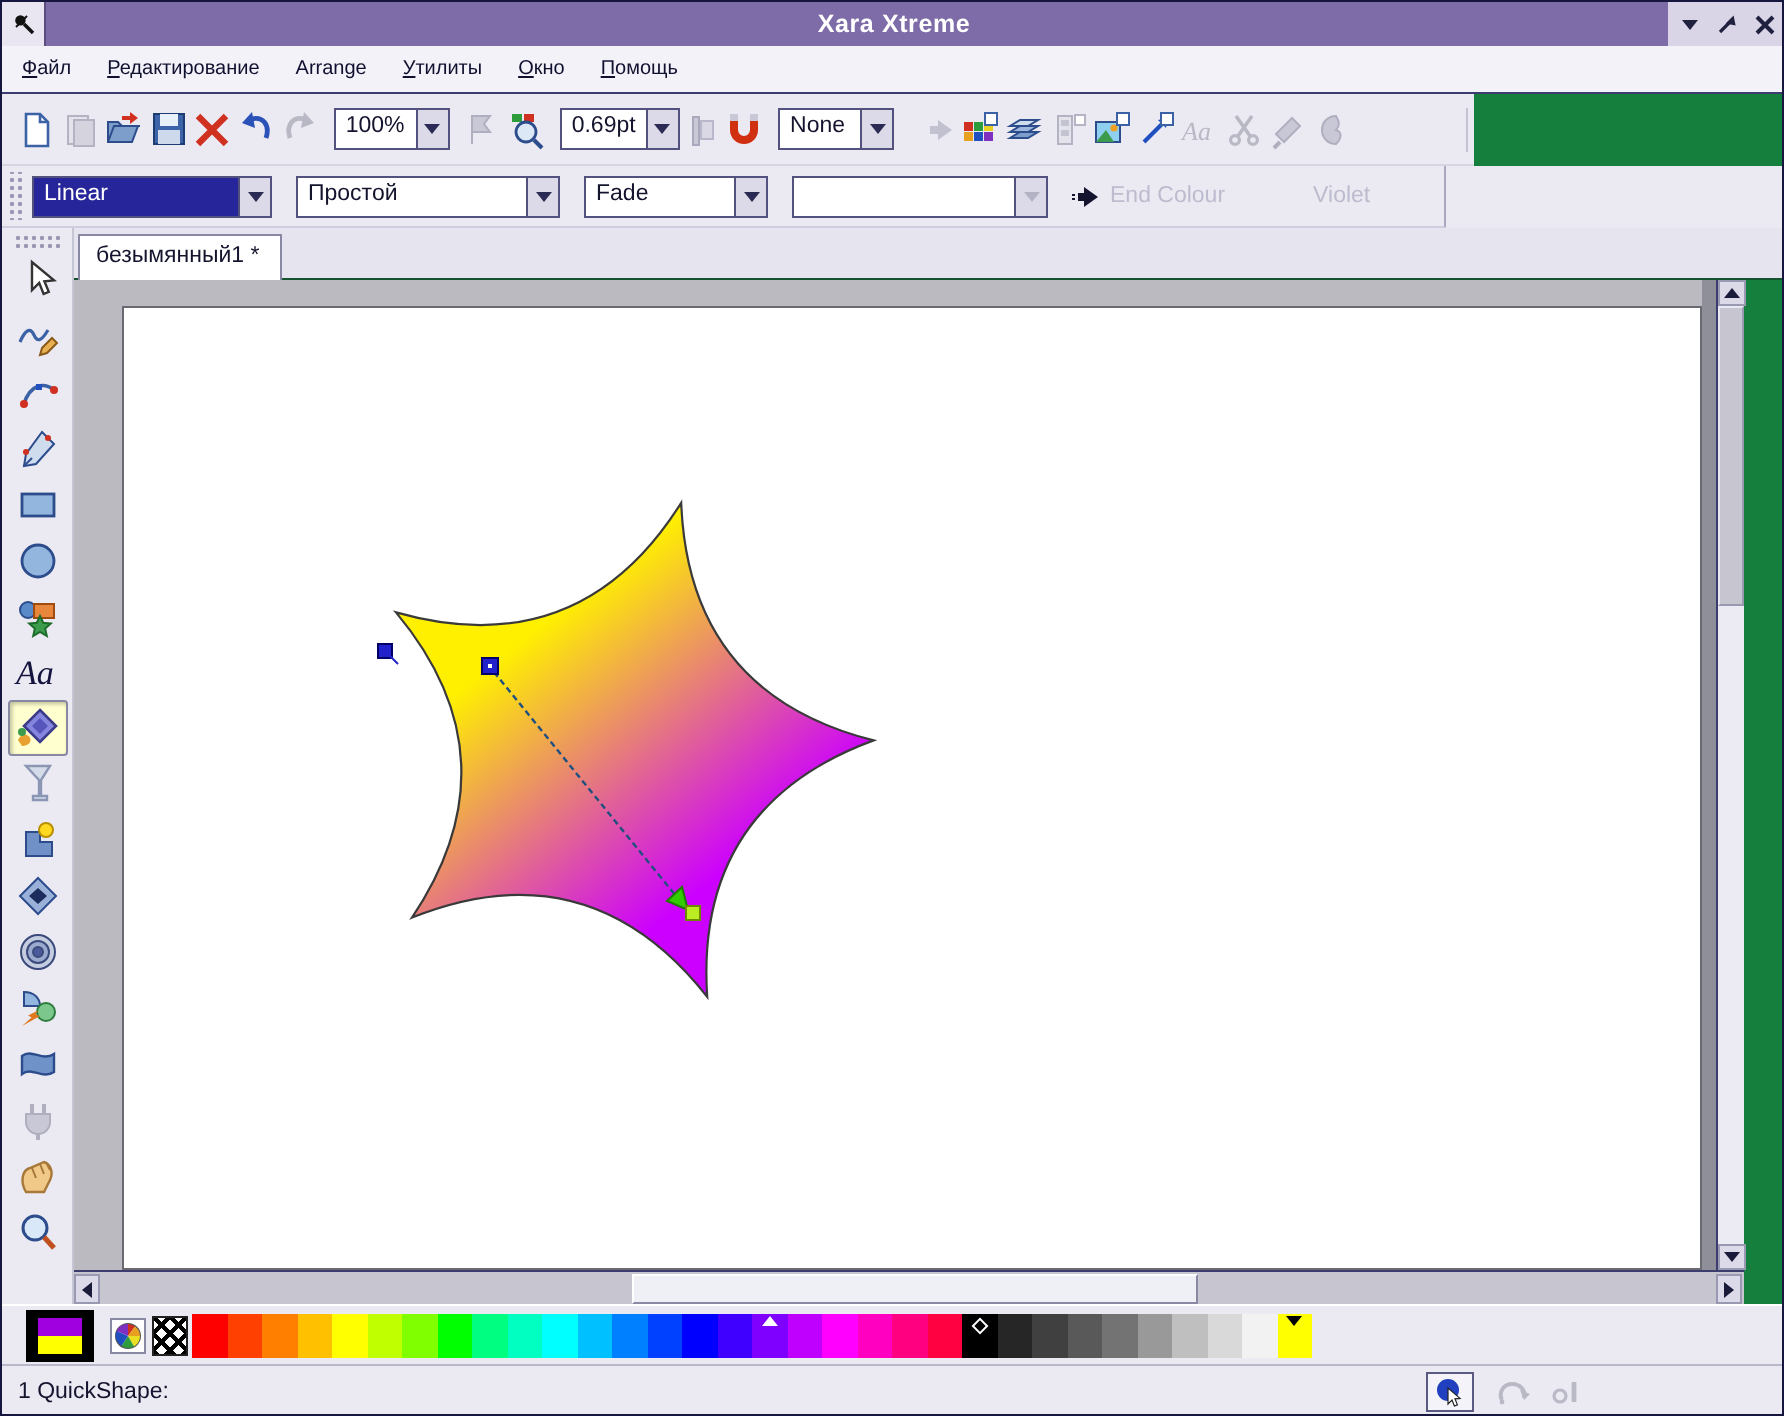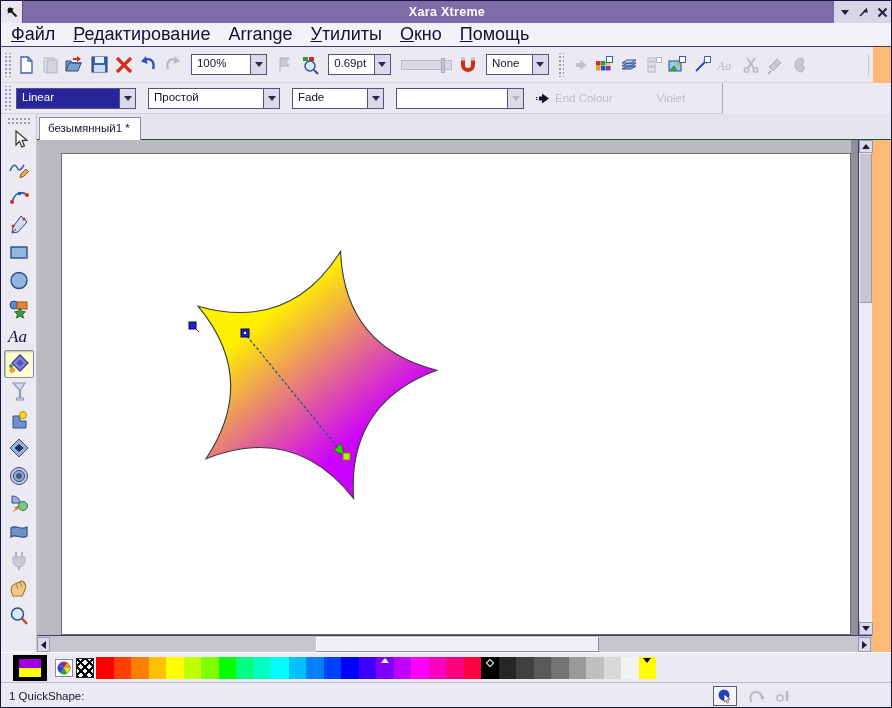--- a/index.html
+++ b/index.html
@@ -1,34 +1,34 @@
 <!DOCTYPE html>
 <html><head>
 <meta charset="utf-8">
 <style>
   html,body{margin:0;padding:0;background:#555;}
   *{box-sizing:border-box;}
   #window{
-    position:relative;width:892px;height:708px;background:#fdba74;
+    position:relative;width:892px;height:708px;background:#15803d;
     border:1px solid #16163e;overflow:hidden;
     font-family:"Liberation Sans","DejaVu Sans",sans-serif;color:#14142e;
   }
   
   #titlebar{position:absolute;left:0;top:0;width:892px;height:22px;background:#7E6CA8;display:flex;align-items:center;}
   #pin-btn{width:22px;height:22px;background:#E9E6F1;border-right:1px solid #5a4d80;display:flex;align-items:center;justify-content:center;}
   #title-text{position:absolute;left:0;right:0;text-align:center;color:#fff;font-weight:bold;font-size:12.5px;letter-spacing:.3px;}
   #win-controls{position:absolute;right:0;top:0;width:59px;height:22px;background:#D9D5E7;display:flex;align-items:center;justify-content:space-evenly;}
   .win-btn{width:16px;height:16px;display:flex;align-items:center;justify-content:center;cursor:default;}
   
   #menubar{position:absolute;left:0;top:22px;width:892px;height:24px;background:#F3F2F8;border-bottom:1px solid #3c3c6e;display:flex;align-items:center;padding-left:10px;gap:18px;}
-  .menu-item{font-size:18px;color:#101030;}
+  .menu-item{font-size:10px;color:#101030;}
   .menu-item.ul::first-letter{text-decoration:underline;}
   
   .tb{position:absolute;left:0;background:#EBEAF3;display:flex;align-items:center;}
-  #toolbar1{top:46px;width:872px;height:36px;border-bottom:1px solid #d6d5e2;justify-content:flex-end;}
+  #toolbar1{top:46px;width:736px;height:36px;border-bottom:1px solid #d6d5e2;justify-content:flex-end;}
   #toolbar2{top:82px;width:892px;height:31px;}
   #toolbar2-panel{height:31px;width:722px;display:flex;align-items:center;border-right:1px solid #a9a8c0;border-bottom:1px solid #cfcede;}
   .grip{width:8px;height:24px;margin:0 3px 0 2px;background-image:radial-gradient(#9a99b5 1px,transparent 1.2px);background-size:4px 4px;background-position:1px 2px;}
   .tbtn{width:25px;height:26px;display:flex;align-items:center;justify-content:center;border:1px solid transparent;border-radius:2px;}
   .tsep{width:1px;height:22px;background:#c4c3d4;margin:0 4px;}
   .combo{display:flex;align-items:stretch;height:21px;border:1px solid #53527e;background:#fff;}
   .combo-field{min-width:40px;padding:2px 5px 0 5px;font-size:11.5px;color:#14142e;background:#fff;white-space:nowrap;}
   .combo-field.selected{background:#26269A;color:#fff;}
   .combo-btn{width:16px;background:#DCDAE8;border-left:1px solid #53527e;display:flex;align-items:center;justify-content:center;}
   .carat{width:0;height:0;border-left:4px solid transparent;border-right:4px solid transparent;border-top:5px solid #2a2a55;}

